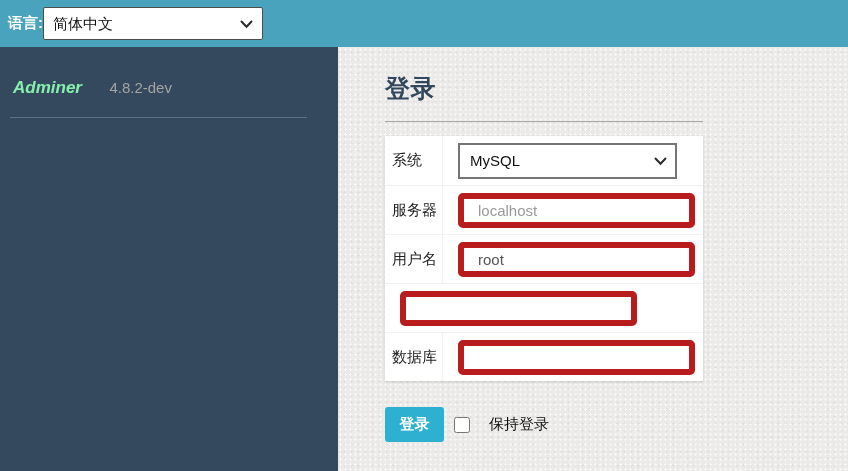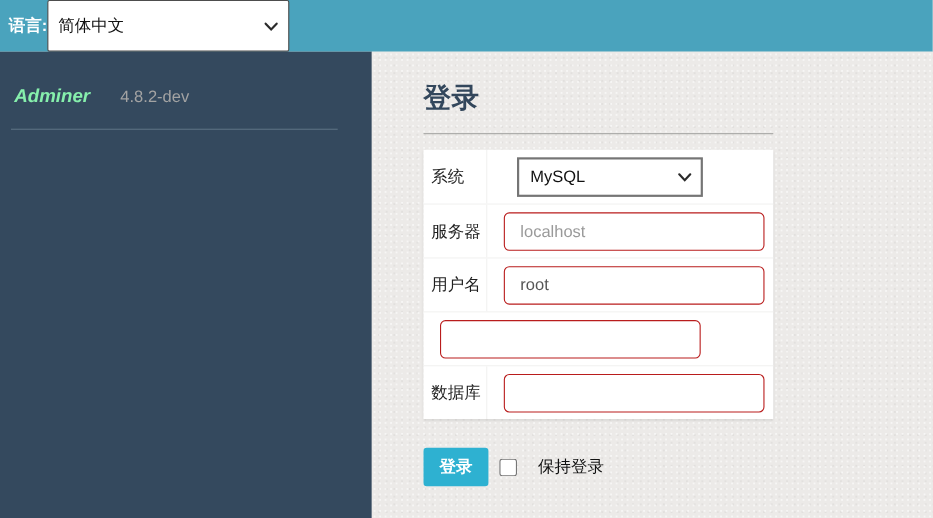--- a/index.html
+++ b/index.html
@@ -23,21 +23,21 @@
     color: #ffffff; font-weight: bold; font-size: 15px;
     margin-right: 0; white-space: nowrap;
   }
   .select-wrap { position: relative; display: inline-block; }
   select {
     appearance: none; -webkit-appearance: none;
     background: #ffffff; color: #111;
     font-family: inherit;
   }
   select.lang-select {
-    width: 220px; height: 47px;
+    width: 220px; height: 33px;
     font-size: 15px;
     border: 1px solid #4d4d4d; border-radius: 2px;
     padding: 0 30px 0 9px;
   }
   .chev {
     position: absolute; right: 10px; top: 50%;
     margin-top: -4px; pointer-events: none;
     width: 13px; height: 9px; display: block;
   }
 
@@ -90,30 +90,29 @@
   .row-label {
     width: 58px; align-self: stretch;
     display: flex; align-items: center;
     padding-left: 7px;
     font-size: 15px; color: #1f1f1f;
     border-right: 1px solid #f2f2f1;
     white-space: nowrap;
   }
   .row-field { flex: 1; padding: 6px 8px 6px 15px; }
   select.system-select {
-    width: 169px; height: 36px;
+    width: 219px; height: 36px;
     font-size: 15px;
     border: 2px solid #757575; border-radius: 0;
     padding: 0 30px 0 10px;
-    margin-left: 12px;
   }
   input.text-input {
     width: 237px; height: 35px;
     font-size: 15px; color: #565656;
-    border: 1px solid #b91c1c; border-radius: 5px;
+    border: 6px solid #b91c1c; border-radius: 5px;
     padding: 0 10px 0 14px;
     background: #ffffff;
     font-family: inherit;
   }
   input.text-input::placeholder { color: #9a9a9a; opacity: 1; }
 
   
   .actions { margin-top: 26px; display: flex; align-items: center; }
   .login-button {
     width: 59px; height: 35px;

